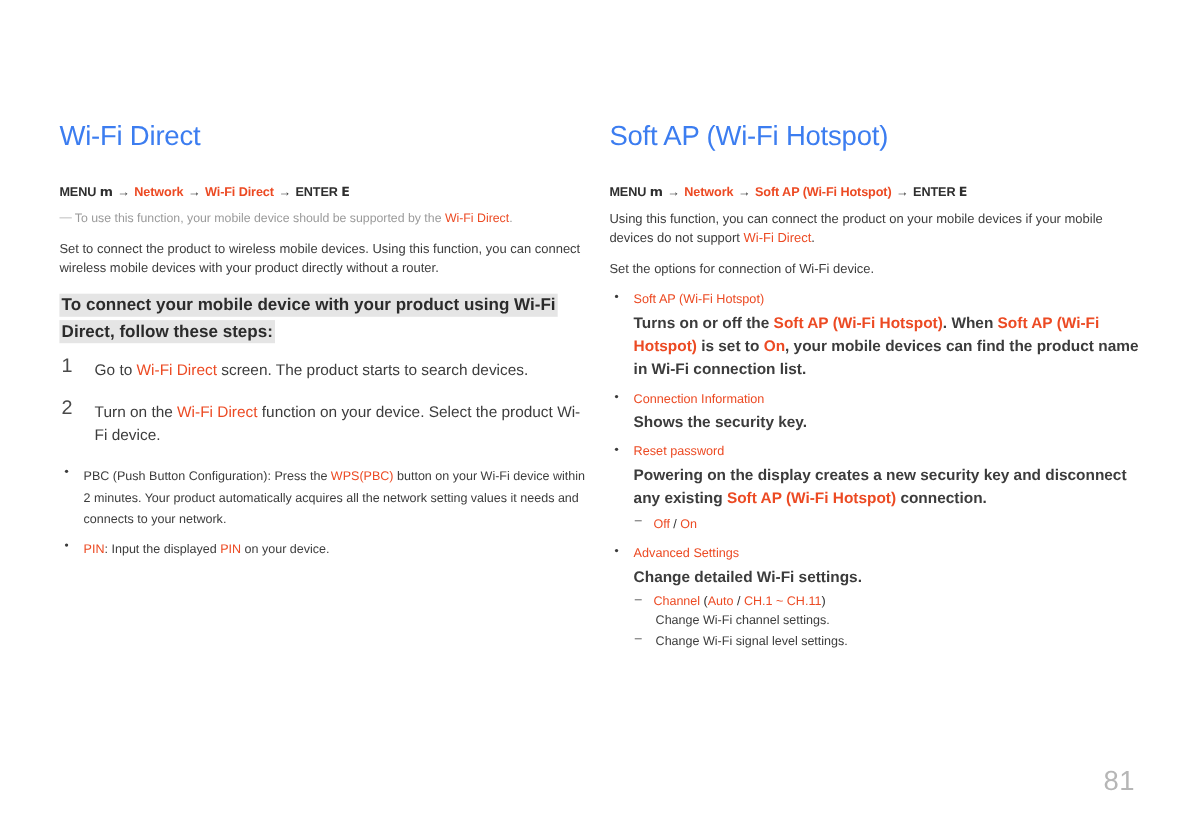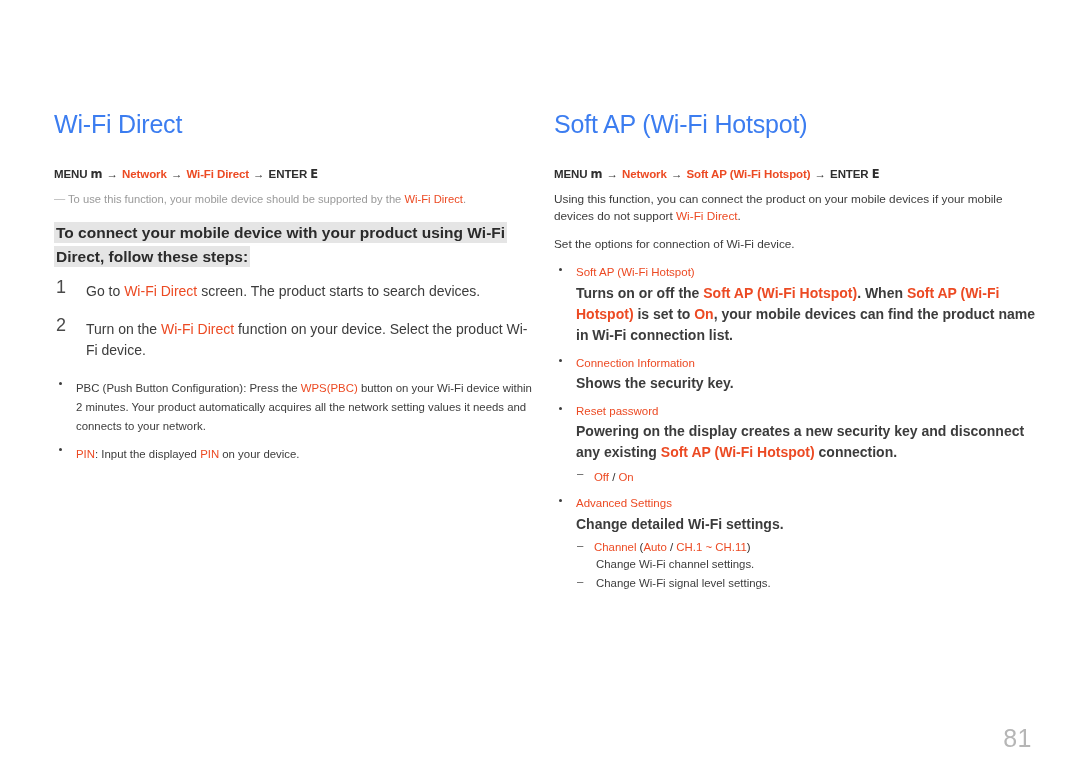--- a/index.html
+++ b/index.html
@@ -169,21 +169,21 @@
   .subitem-desc {
     font-size: 11.4px;
     line-height: 1.5;
     color: #3c3c3c;
     padding-left: 2px;
   }
 
   .page-number {
     position: absolute;
     right: 48px;
-    bottom: 10px;
+    bottom: 38px;
     font-size: 25px;
     color: #b6b6b6;
     font-weight: 400;
     letter-spacing: 0.5px;
   }
 </style>
 </head>
 <body>
 
 <div class="page">
@@ -201,20 +201,21 @@
       <span class="accent">Wi-Fi Direct</span>
       <span class="arrow">→</span>
       <span>ENTER</span>
       <span class="glyph">E</span>
     </div>
 
     <div class="note">
       <span class="note-dash">—</span><span>To use this function, your mobile device should be supported by the </span><span class="accent">Wi-Fi Direct</span><span>.</span>
     </div>
 
+    <p class="body">Set to connect the product to wireless mobile devices. Using this function, you can connect wireless mobile devices with your product directly without a router.</p>
 
     <div class="highlight-wrap">
       <span class="highlight-head">To connect your mobile device with your product using Wi-Fi Direct, follow these steps:</span>
     </div>
 
     <div class="steps">
 
       <div class="step">
         <span class="step-num">1</span>
         <span class="step-text"><span>Go to </span><span class="accent">Wi-Fi Direct</span><span> screen. The product starts to search devices.</span></span>

